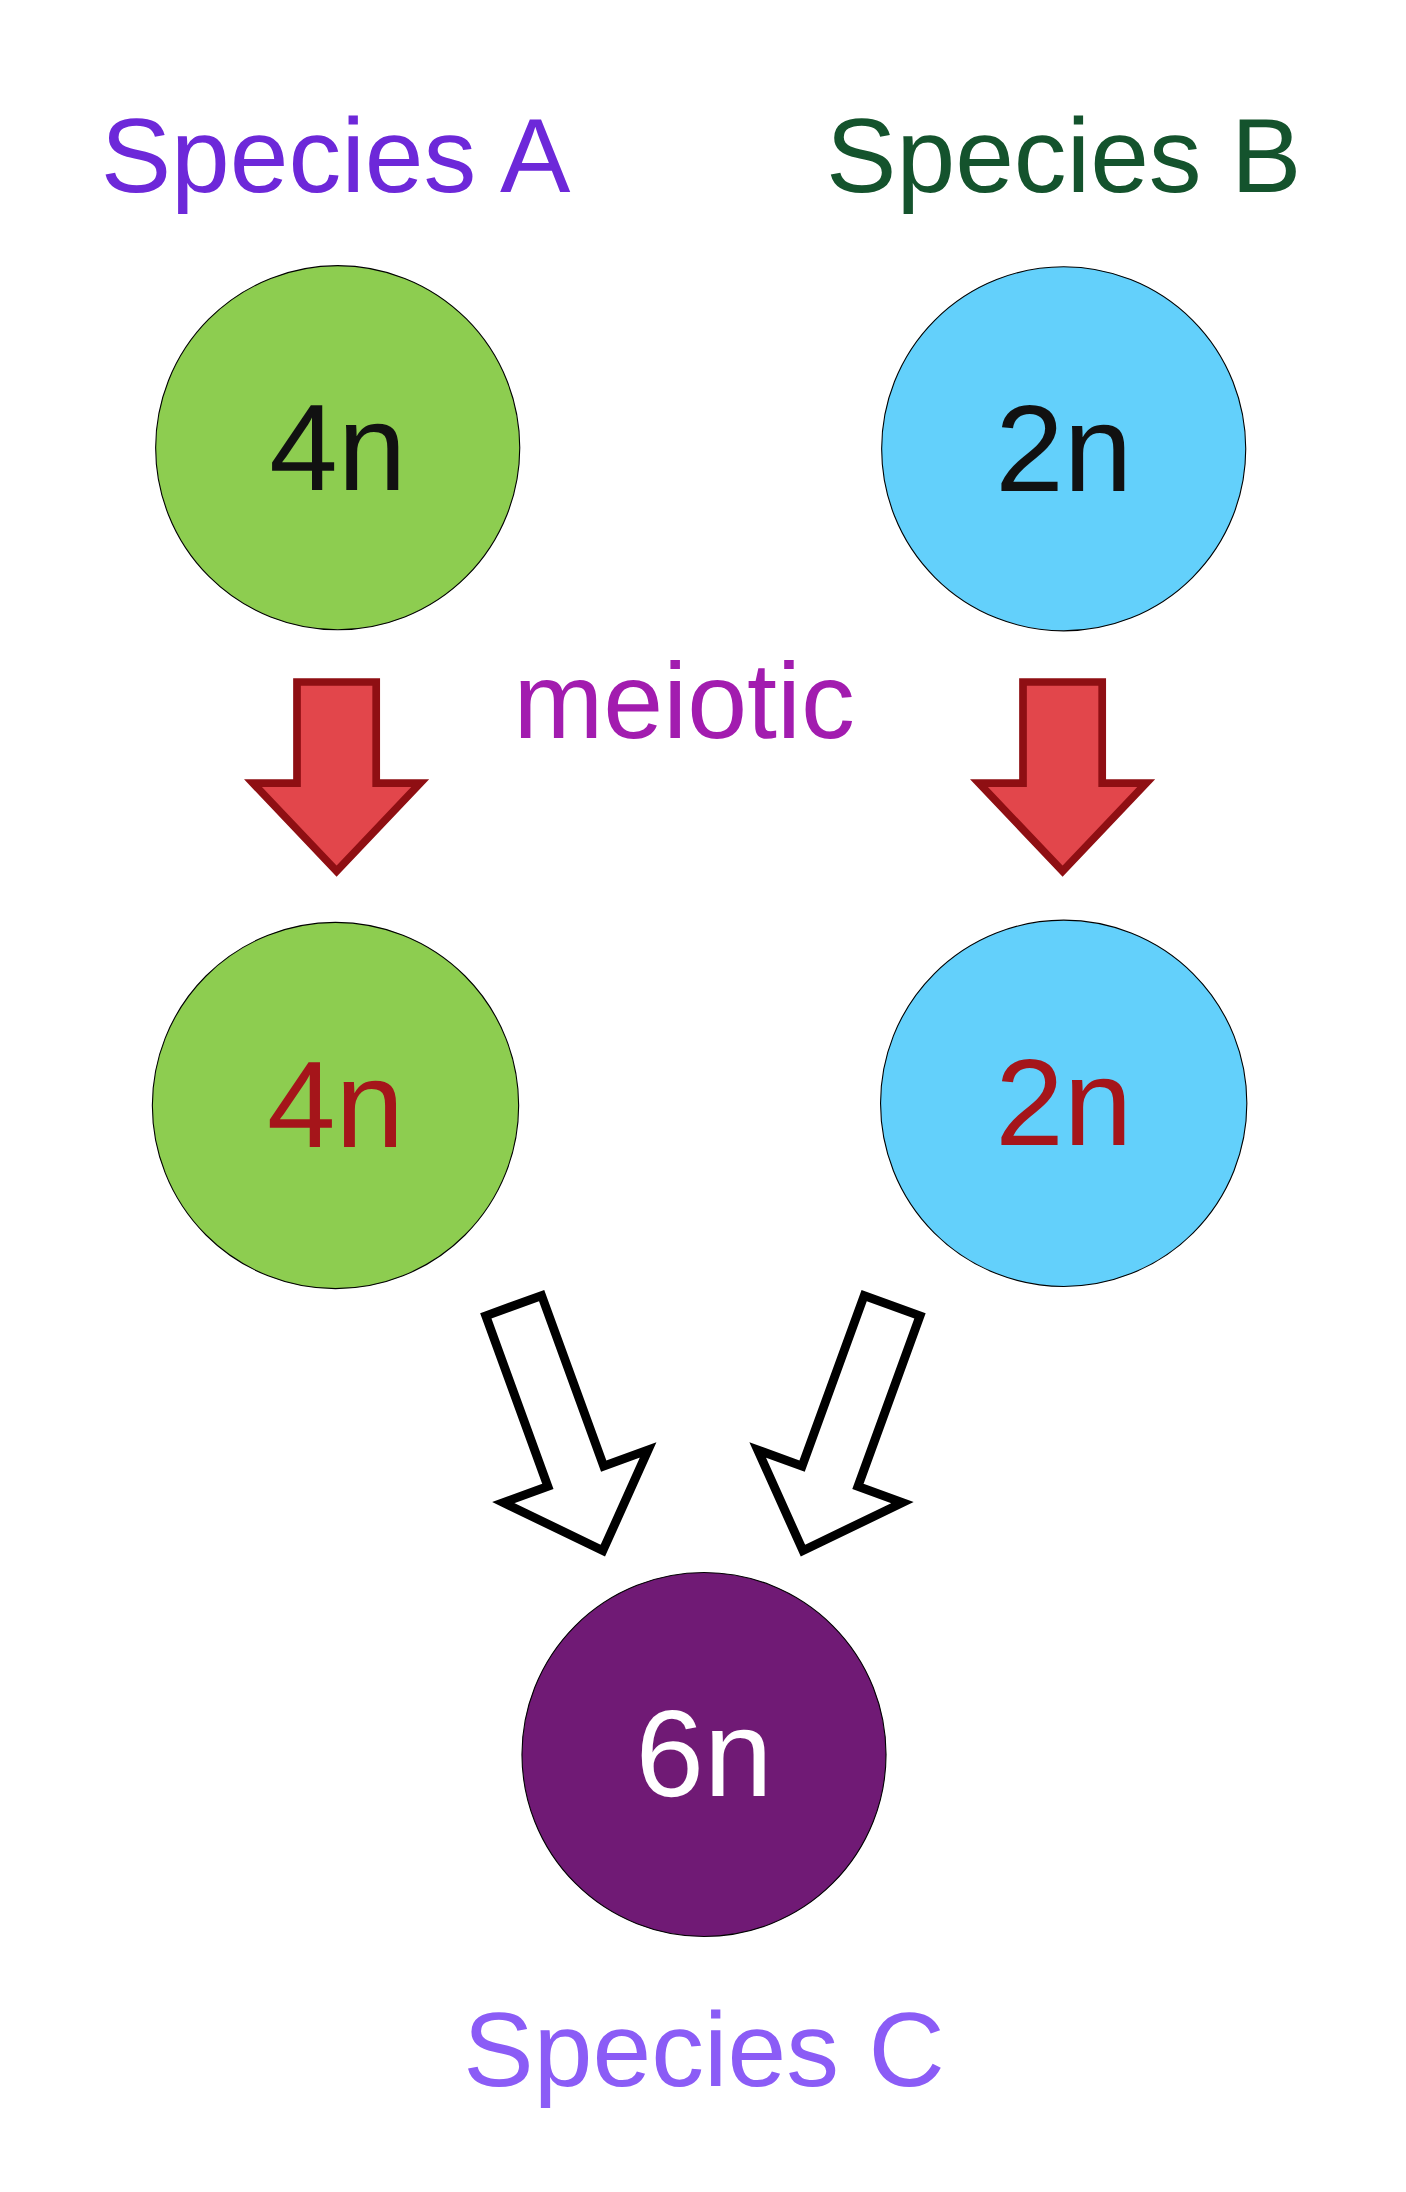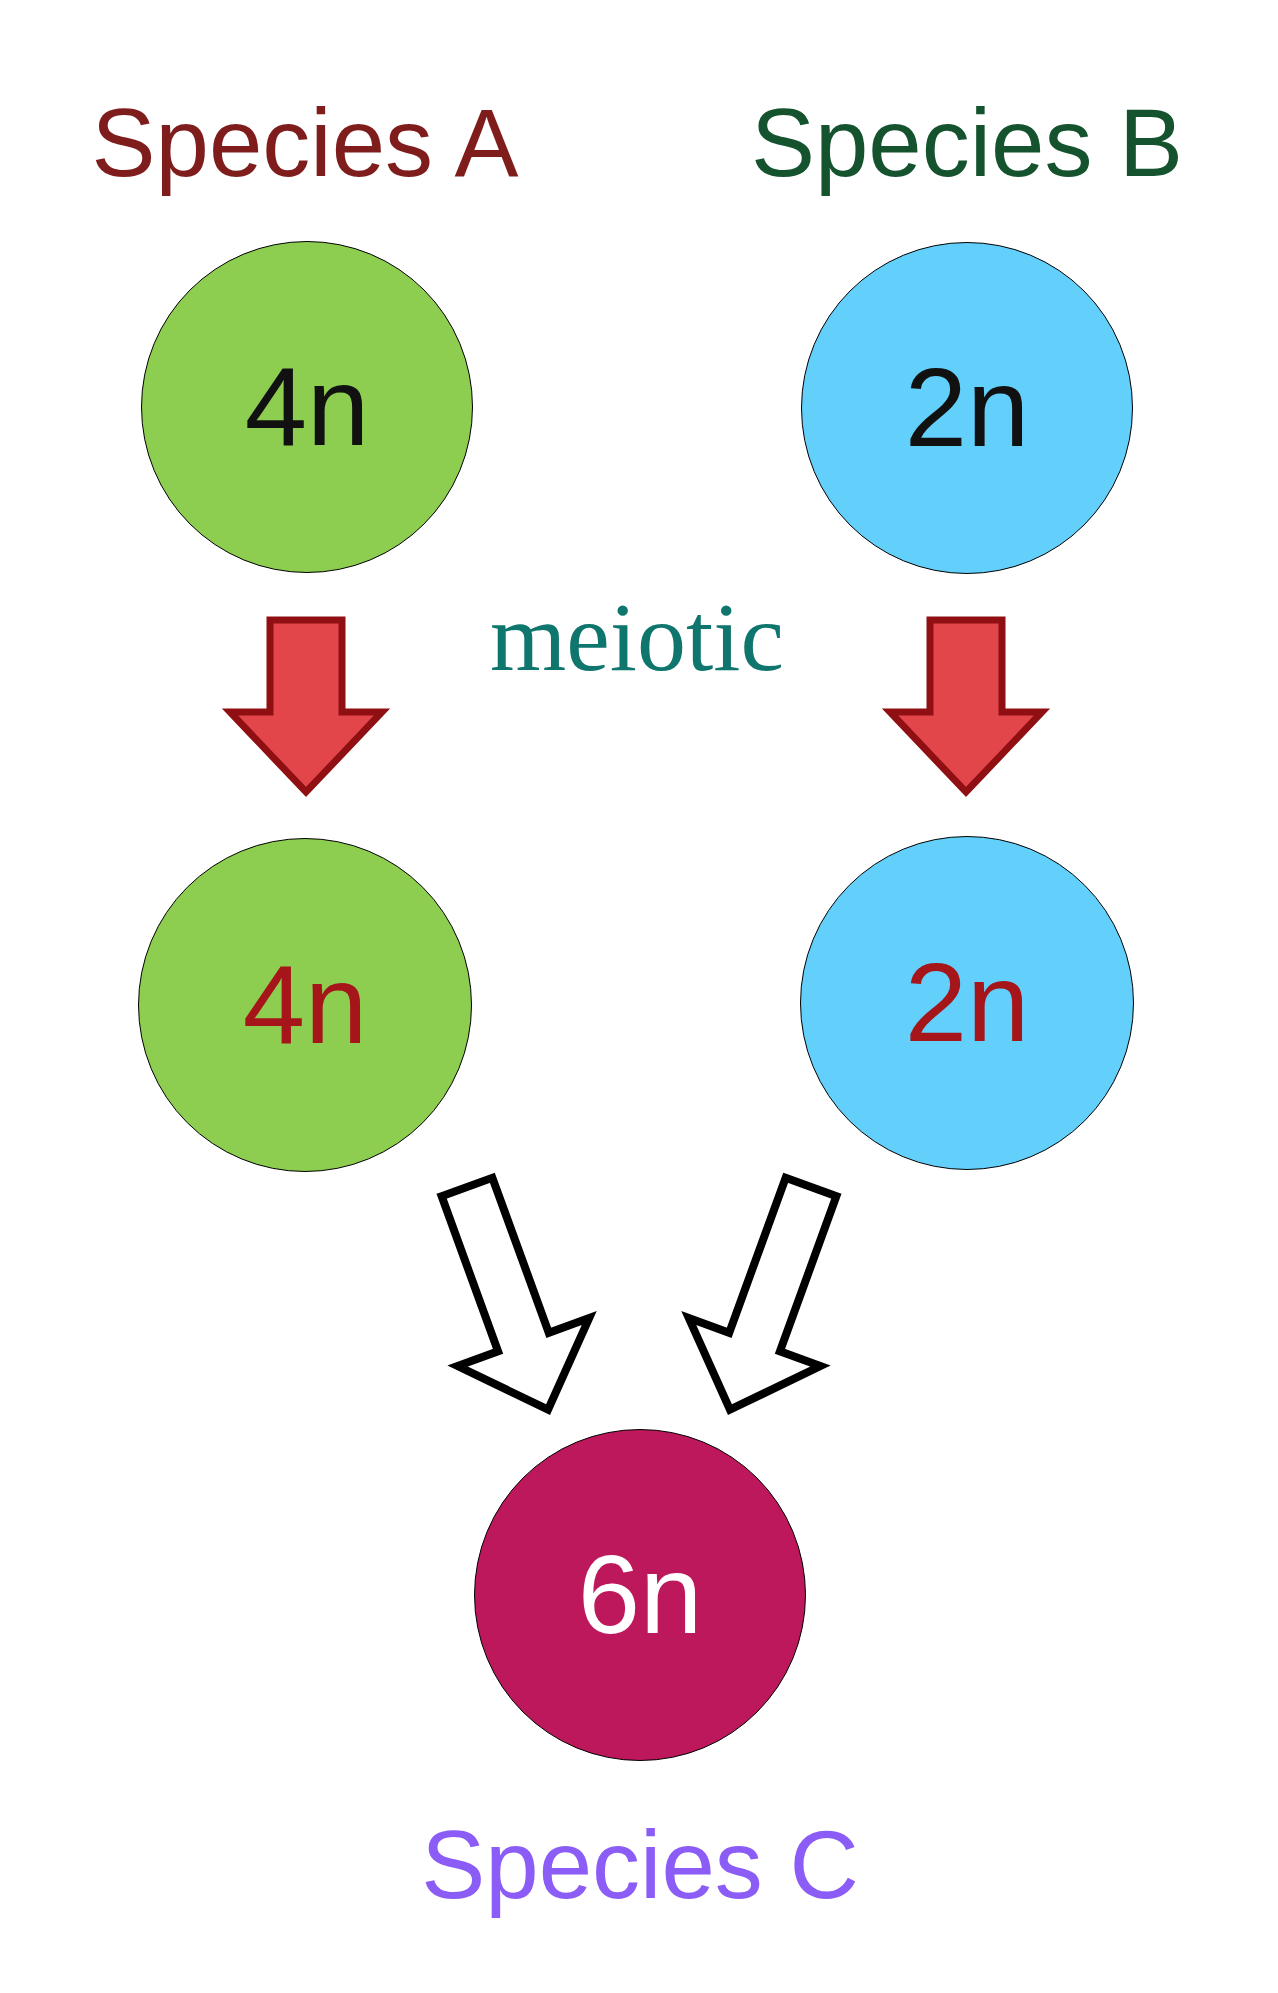--- a/index.html
+++ b/index.html
@@ -64,40 +64,40 @@
     <polygon points="270,620 342,620 342,712 382,712 306,792 230,712 270,712" stroke-width="7" style="fill: rgb(226, 70, 75); stroke: rgb(143, 15, 19);"></polygon>
     <polygon points="930,620 1002,620 1002,712 1042,712 966,792 890,712 930,712" stroke-width="7" style="fill: rgb(226, 70, 75); stroke: rgb(143, 15, 19);"></polygon>
     <g transform="translate(467 1187) rotate(-20)">
       <polygon points="-27,0 27,0 27,165 70,165 0,237 -70,165 -27,165" stroke-width="8" style="fill: rgb(255, 255, 255); stroke: rgb(0, 0, 0);"></polygon>
     </g>
     <g transform="translate(811 1187) rotate(20)">
       <polygon points="-27,0 27,0 27,165 70,165 0,237 -70,165 -27,165" stroke-width="8" style="fill: rgb(255, 255, 255); stroke: rgb(0, 0, 0);"></polygon>
     </g>
   </svg>
 
-  <div class="species-label" style="left: 305px; top: 142px; color: #7f1d1d;">Species A</div>
+  <div class="species-label" style="left: 305px; top: 142px; color: #6d28d9;">Species A</div>
   <div class="species-label" style="left: 967px; top: 142px; color: #14532d;">Species B</div>
 
   <div class="cell r166" style="left: 141px; top: 241px; background-color: rgb(141, 205, 80); border-color: rgb(0, 0, 0);">
     <span class="ploidy" style="color: rgb(17, 17, 17);">4n</span>
   </div>
   <div class="cell r166" style="left: 801px; top: 242px; background-color: rgb(99, 208, 251); border-color: rgb(0, 0, 0);">
     <span class="ploidy" style="color: rgb(17, 17, 17);">2n</span>
   </div>
 
-  <div class="process-text" style="left: 637px; top: 572px; color: #0f766e; font-family: Liberation Serif, serif;">
+  <div class="process-text" style="left: 622px; top: 572px; color: #a21caf;">
     <span>meiotic</span><br>
   </div>
 
   <div class="cell r167" style="left: 138px; top: 838px; background-color: rgb(141, 205, 80); border-color: rgb(0, 0, 0);">
     <span class="ploidy" style="color: rgb(165, 21, 26);">4n</span>
   </div>
   <div class="cell r167" style="left: 800px; top: 836px; background-color: rgb(99, 208, 251); border-color: rgb(0, 0, 0);">
     <span class="ploidy" style="color: rgb(165, 21, 26);">2n</span>
   </div>
 
-  <div class="cell r166" style="left: 474px; top: 1429px; background-color: #be185d; border-color: rgb(0, 0, 0);">
+  <div class="cell r166" style="left: 474px; top: 1429px; background-color: #701a75; border-color: rgb(0, 0, 0);">
     <span class="ploidy" style="color: rgb(255, 255, 255);">6n</span>
   </div>
 
   <div class="species-label" style="left: 640px; top: 1864px; color: #8b5cf6;">Species C</div>
 
 </div>
 
 </body></html>

